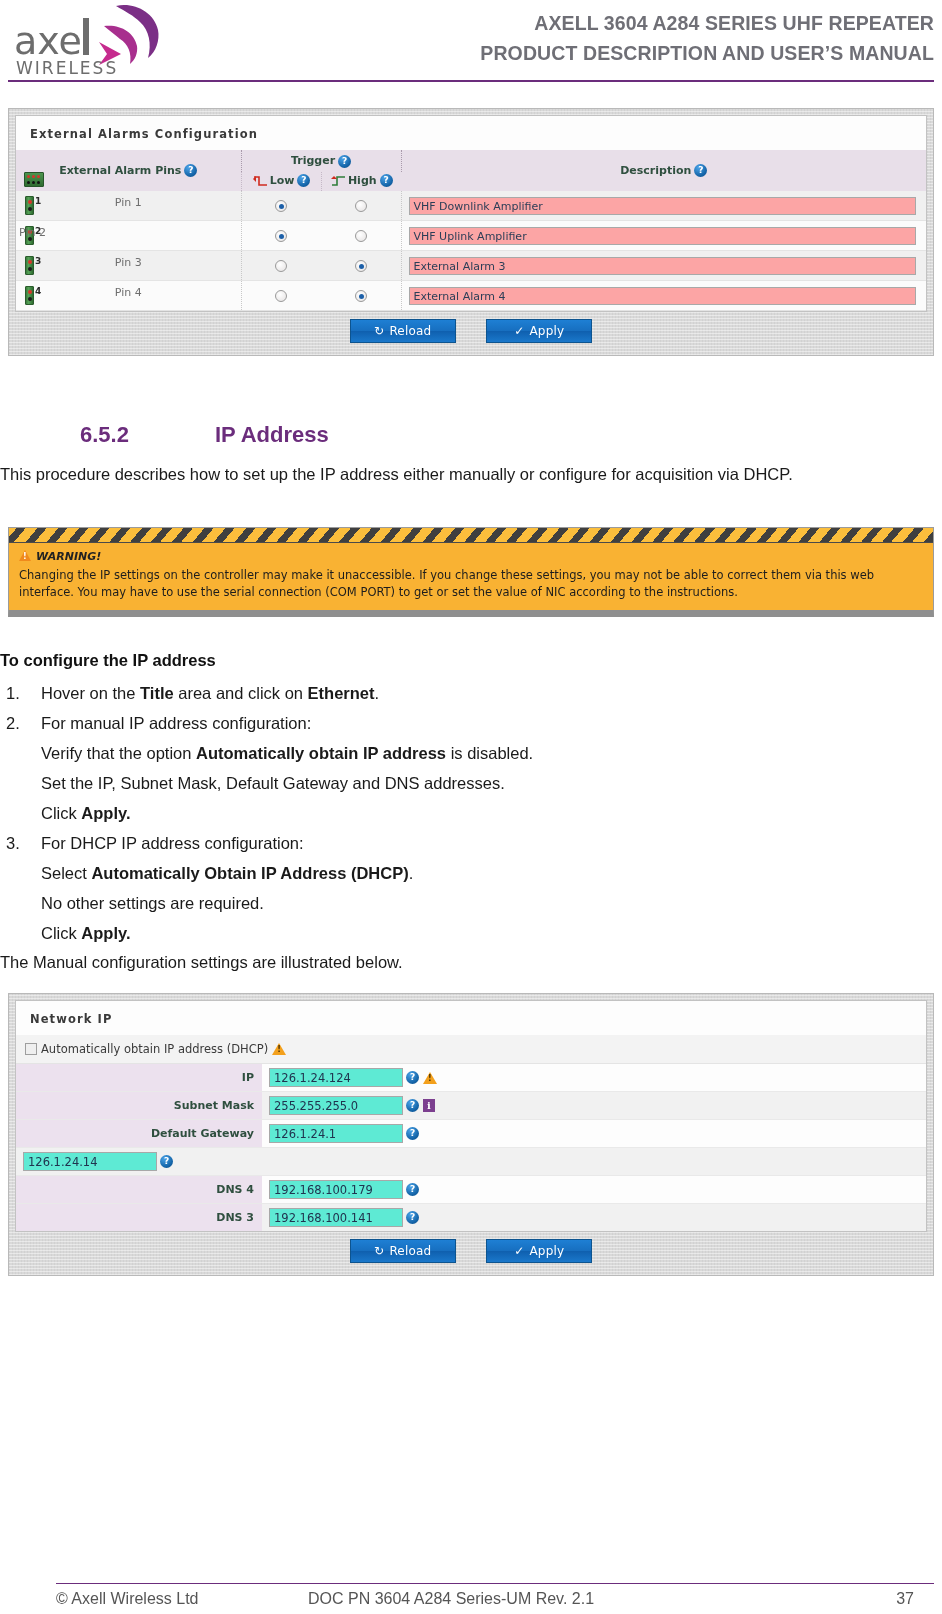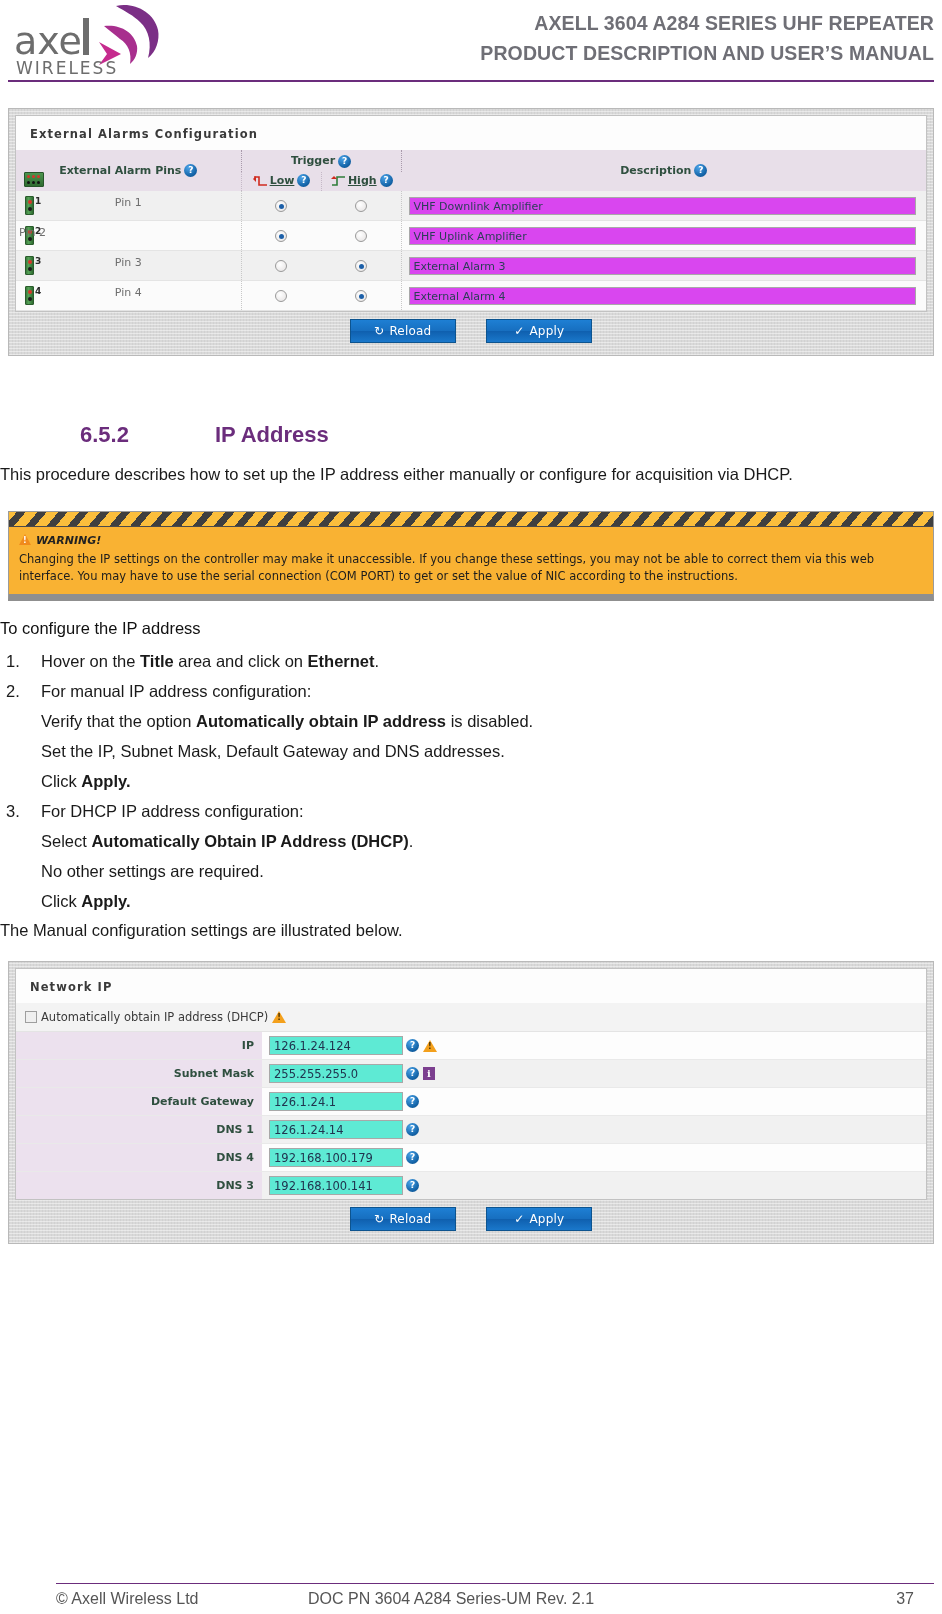--- a/index.html
+++ b/index.html
@@ -84,21 +84,21 @@
     font-weight: bold;
     font-size: 11px;
     text-align: center;
     vertical-align: middle;
     padding: 4px 3px;
   }
   .hdr-pins { width: 225px; position: relative; }
   .hdr-trigger { width: 160px; border-left: 1px dotted #a99aab; border-right: 1px dotted #a99aab; }
   .hdr-low, .hdr-high { width: 80px; border-left: 1px dotted #c5b8c7; }
   .hdr-desc { }
-  .sub-row td { padding-top: 2px; padding-bottom: 4px; text-decoration: underline; }
+  .sub-row td { padding-top: 2px; padding-bottom: 4px; }
 
   .row-a td { background: #f0f0f0; }
   .row-b td { background: #fbfbfb; }
   .grid tbody td {
     padding: 5px 3px;
     font-family: "DejaVu Sans", sans-serif;
     font-size: 11px;
     color: #6e6e6e;
     text-align: center;
     vertical-align: middle;
@@ -224,21 +224,21 @@
   .radio.on::after {
     content: "";
     position: absolute; left: 3px; top: 3px;
     width: 5px; height: 5px; border-radius: 50%;
     background: #1c5fa8;
   }
 
   
   .shot-input {
     width: 100%;
-    background: #d946ef;
+    background: #fca5a5;
     border: 1px solid #a8a8a8;
     font-family: "DejaVu Sans", sans-serif;
     font-size: 11px;
     color: #2c3e57;
     padding: 2px 4px;
     height: 18px;
     line-height: 14px;
     display: block;
   }
 
@@ -276,21 +276,21 @@
     margin: 0;
     padding: 0 30px 0 0;
     font-family: "Liberation Sans", sans-serif;
     font-size: 16.5px;
     color: #1a1a1a;
     text-align: justify;
     line-height: 25px;
   }
   .lead-bold {
     font-family: "Liberation Sans", sans-serif;
-    font-weight: normal;
+    font-weight: bold;
     font-size: 16.5px;
     color: #111;
   }
   ol.steps { margin: 0; padding: 0; list-style: none; }
   ol.steps > li {
     font-family: "Liberation Sans", sans-serif;
     font-size: 16.5px;
     color: #1a1a1a;
     line-height: 30px;
     position: relative;
@@ -304,21 +304,21 @@
   .sub-line {
     font-family: "Liberation Sans", sans-serif;
     font-size: 16.5px;
     color: #1a1a1a;
     line-height: 30px;
     padding-left: 41px;
   }
 
   
   .warnbox {
-    margin: 0 8px;
+    margin: 16px 8px;
     border: 1px solid #9b9b9b;
     border-bottom: 7px solid #8f8f8f;
     background: #f9b233;
   }
   .hazard {
     height: 15px;
     background: repeating-linear-gradient(-50deg,
       #3f3f3f 0px, #3f3f3f 7px,
       #fbbe3c 7px, #fbbe3c 16px);
     border-bottom: 1px solid #4a4a4a;
@@ -609,21 +609,20 @@
 
     <div class="netrow">
       <div class="lbl">Default Gateway</div>
       <div class="fld">
         <span class="ip-input">126.1.24.1</span>
         <span class="help">?</span>
       </div>
     </div>
 
     <div class="netrow alt">
-      <div class="lbl">DNS 1</div>
       <div class="fld">
         <span class="ip-input">126.1.24.14</span>
         <span class="help">?</span>
       </div>
     </div>
 
     <div class="netrow">
       <div class="lbl">DNS 4</div>
       <div class="fld">
         <span class="ip-input">192.168.100.179</span>

